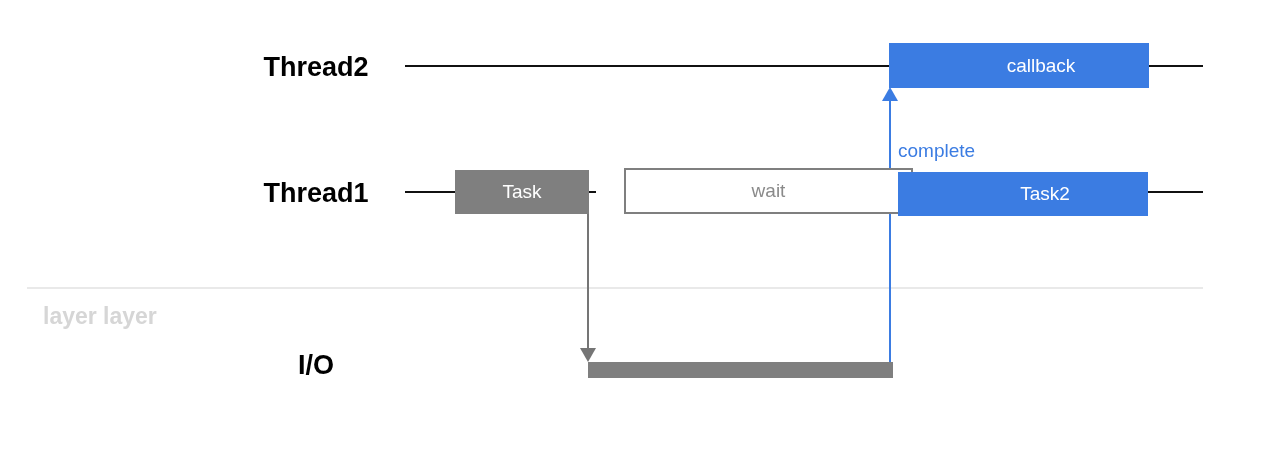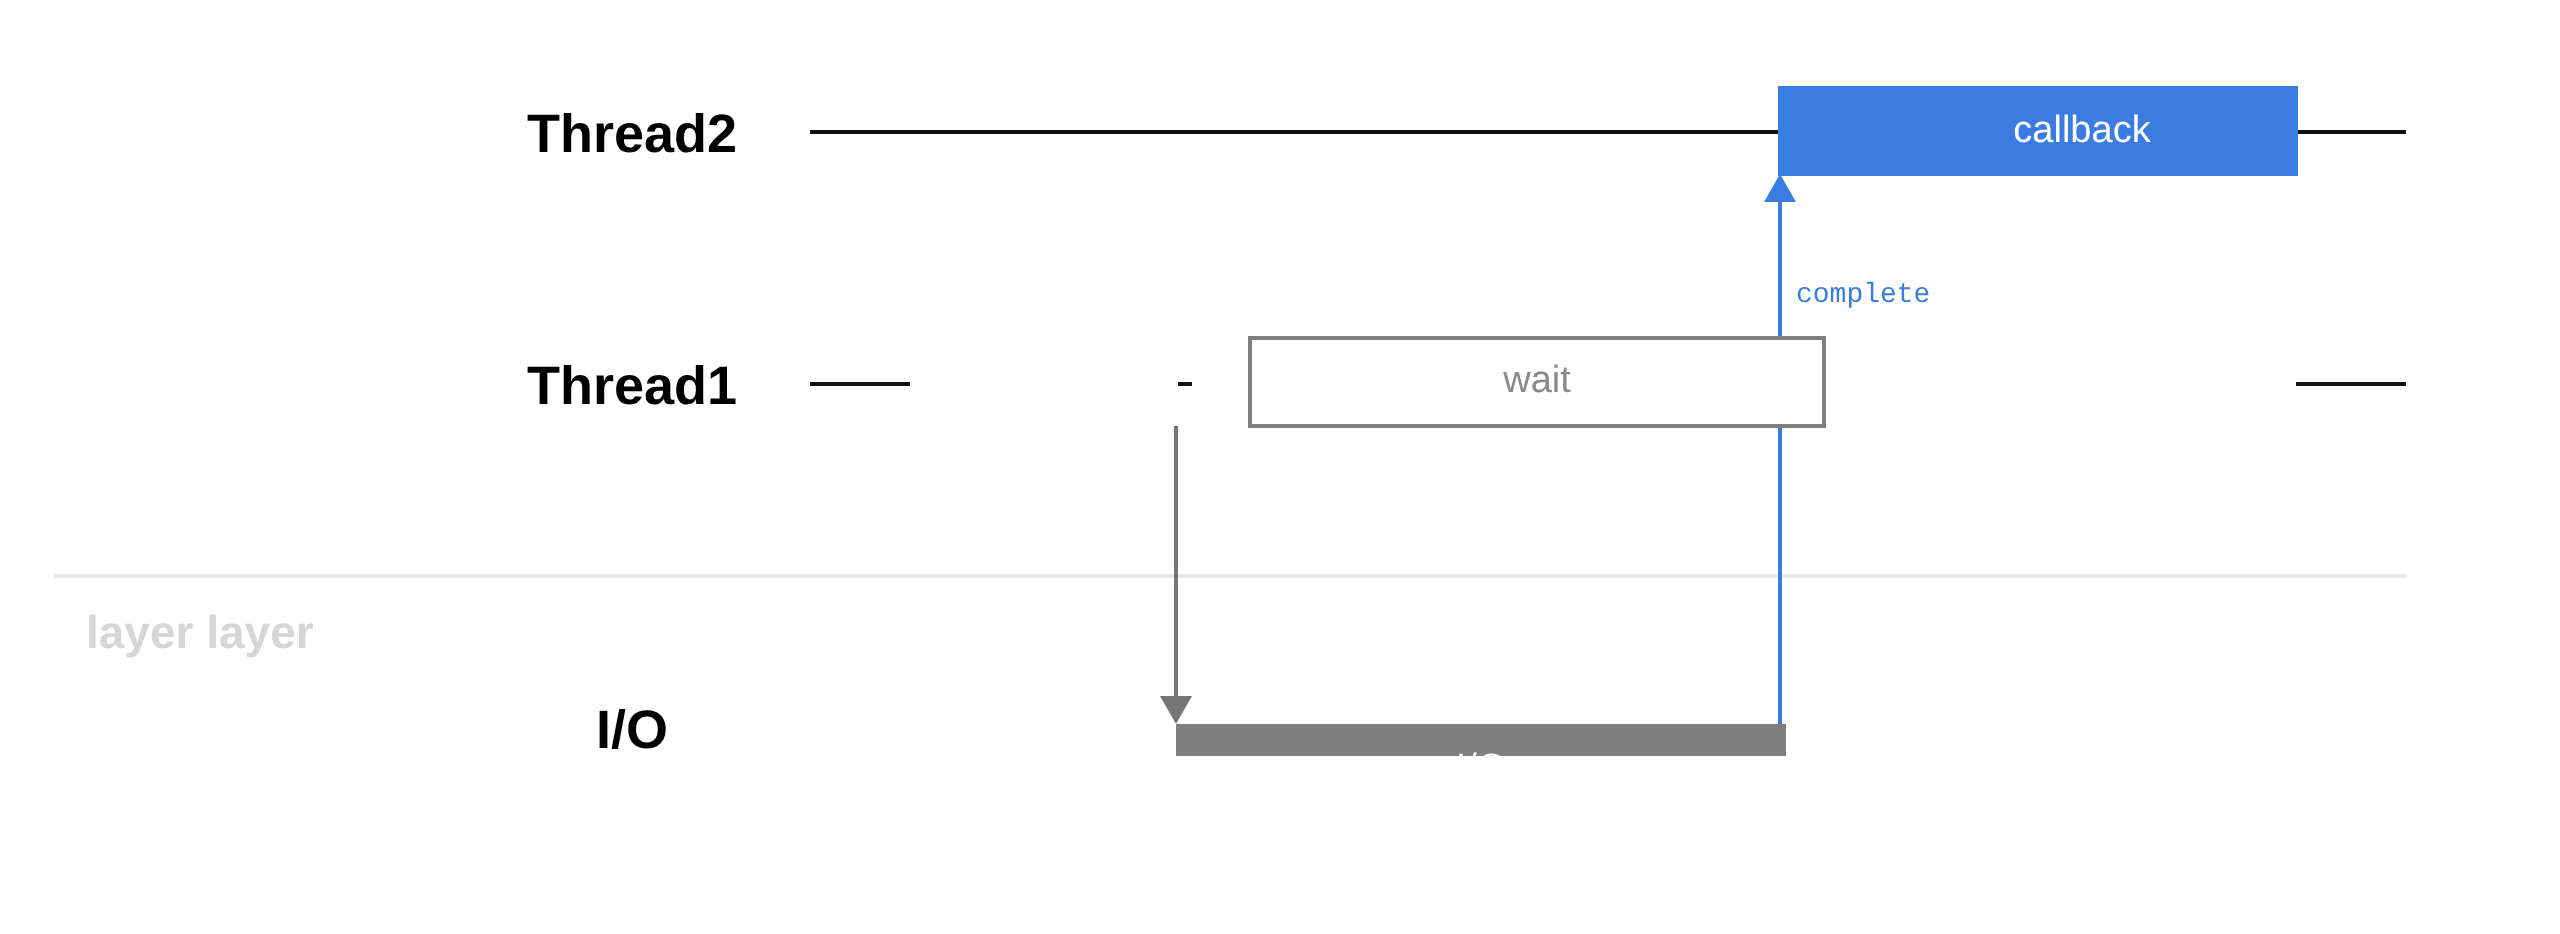--- a/index.html
+++ b/index.html
@@ -80,24 +80,23 @@
     color: var(--layer_text_gray);
     white-space: nowrap;
   }
   .divider {
     position: absolute;
     height: 2px;
     background: var(--divider_gray);
   }
   .annotation {
     position: absolute;
-    font-size: 14px;
+    font-size: 19px;
     color: var(--blue);
     white-space: nowrap;
-    font-family: Liberation Mono, monospace;
   }
 </style>
 </head>
 <body>
 
 <div class="diagram">
 
   <div class="thread-label" style="top:52px;">Thread2</div>
   <div class="thread-label" style="top:178px;">Thread1</div>
   <div class="thread-label" style="top:350px;">
@@ -122,23 +121,29 @@
   <div class="arrowhead down" style="left:580px;top:348px;"></div>
 
   <div class="vline" style="left:889px;top:99px;height:263px;background:var(--blue);"></div>
   <div class="arrowhead up" style="left:882px;top:87px;"></div>
   <div class="annotation" style="left:898px;top:140px;">complete</div>
 
   <div class="box blue" style="left:889px;top:43px;width:260px;height:45px;">
     <span>callback</span>
   </div>
 
+  <div class="box gray" style="left:455px;top:170px;width:134px;height:44px;">
+    <span>Task</span>
+  </div>
 
   <div class="box outline" style="left:596px;top:168px;width:289px;height:46px;margin-left:28px;">
     <span>wait</span>
   </div>
 
+  <div class="box blue" style="left:898px;top:172px;width:250px;height:44px;">
+    <span>Task2</span>
+  </div>
 
   <div class="box gray" style="left:588px;top:362px;width:305px;height:45px;">
     <span>I/O</span>
   </div>
 
 </div>
 
 </body></html>

